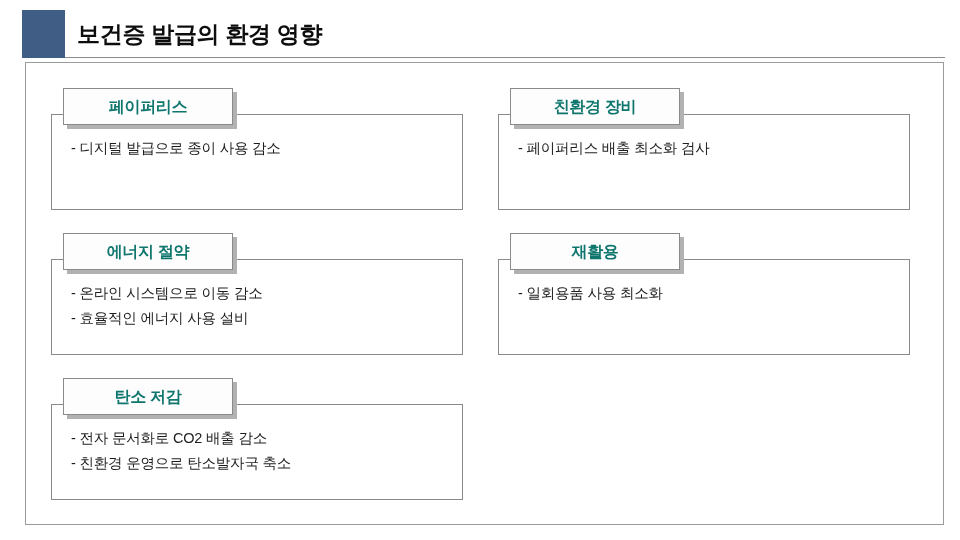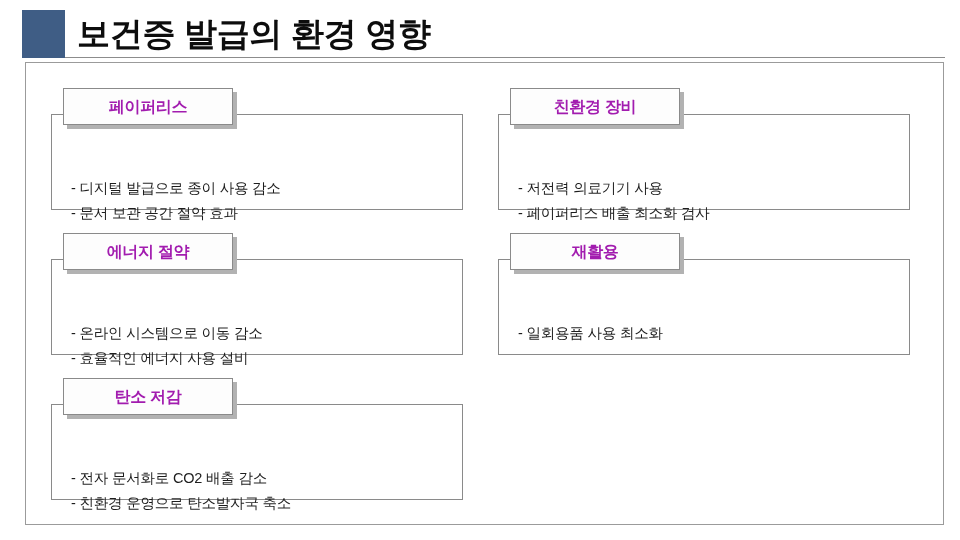--- a/index.html
+++ b/index.html
@@ -37,21 +37,21 @@
     width: 43px;
     height: 48px;
     background: #3f5d85;
   }
   #title-text {
     position: absolute;
     left: 55px;
     top: 0;
     height: 48px;
     line-height: 48px;
-    font-size: 33px;
+    font-size: 23px;
     font-weight: bold;
     color: #0d0d0d;
     letter-spacing: -0.3px;
     white-space: nowrap;
   }
   #title-rule {
     position: absolute;
     left: 43px;
     top: 47px;
     width: 880px;
@@ -98,30 +98,29 @@
     z-index: 3;
   }
   .card-tab-label {
     display: block;
     width: 100%;
     height: 100%;
     line-height: 35px;
     text-align: center;
     font-size: 16px;
     font-weight: bold;
-    color: #a21caf;
+    color: #0f766e;
     letter-spacing: -0.3px;
     white-space: nowrap;
   }
   .card-lines {
     position: absolute;
     left: 20px;
     top: 48px;
     z-index: 2;
-    margin-top: 40px;
   }
   .card-line {
     font-size: 14.5px;
     line-height: 25px;
     color: #1d1d1d;
     letter-spacing: -0.2px;
     white-space: nowrap;
   }
 
   
@@ -144,31 +143,29 @@
 
   <div id="content-frame">
 
     <div class="card col-left row-1">
       <div class="card-body"></div>
       <div class="card-tab">
         <span class="card-tab-label">페이퍼리스</span>
       </div>
       <div class="card-lines">
         <div class="card-line">- 디지털 발급으로 종이 사용 감소</div>
-        <div class="card-line">- 문서 보관 공간 절약 효과</div>
       </div>
     </div>
 
     <div class="card col-right row-1">
       <div class="card-body"></div>
       <div class="card-tab">
         <span class="card-tab-label">친환경 장비</span>
       </div>
       <div class="card-lines">
-        <div class="card-line">- 저전력 의료기기 사용</div>
         <div class="card-line">- 페이퍼리스 배출 최소화 검사</div>
       </div>
     </div>
 
     <div class="card col-left row-2">
       <div class="card-body"></div>
       <div class="card-tab">
         <span class="card-tab-label">에너지 절약</span>
       </div>
       <div class="card-lines">

